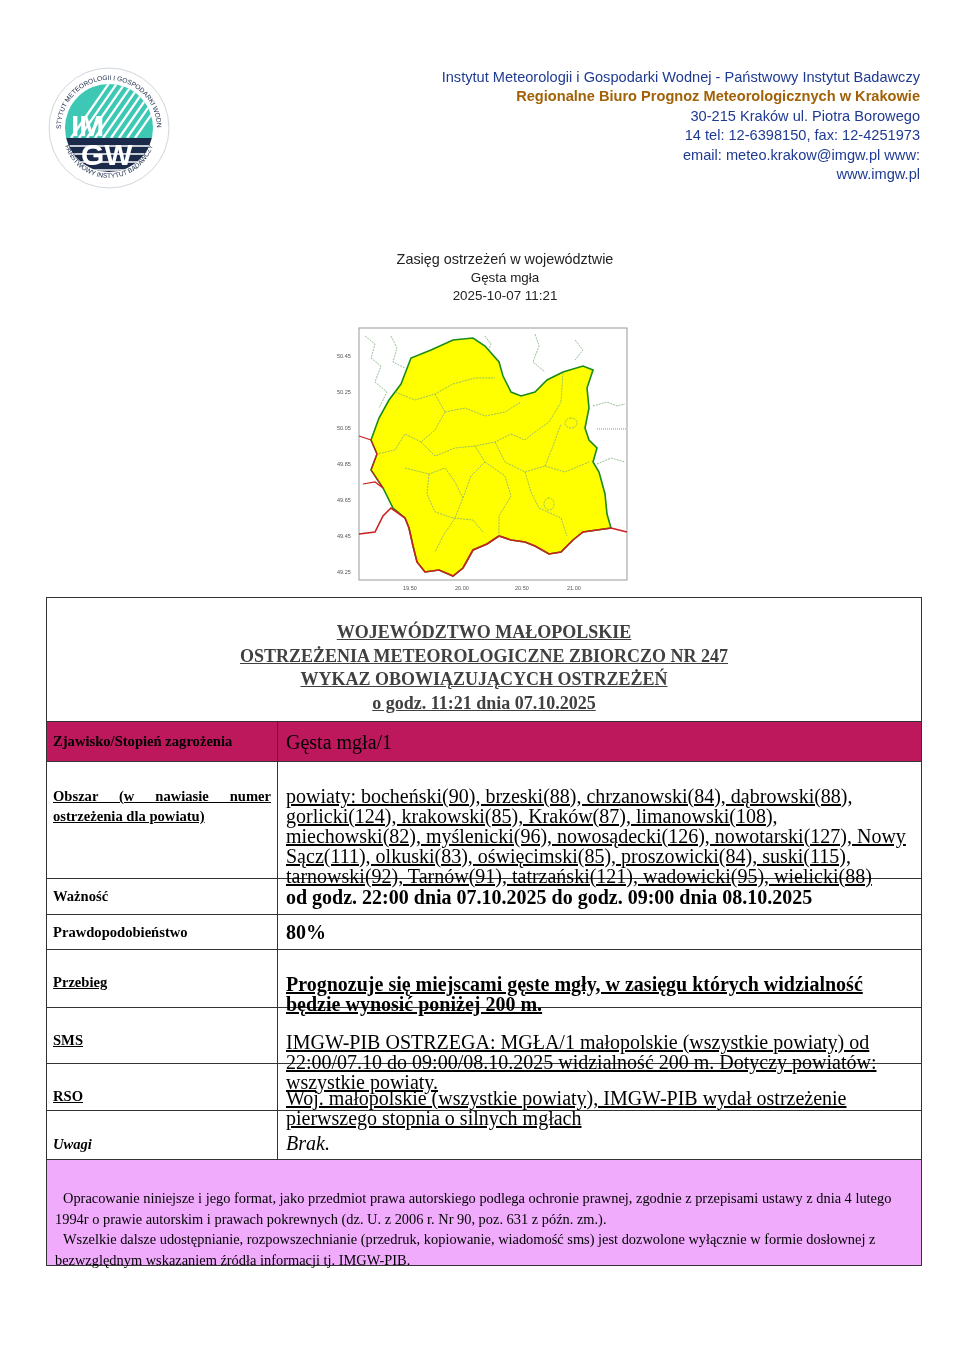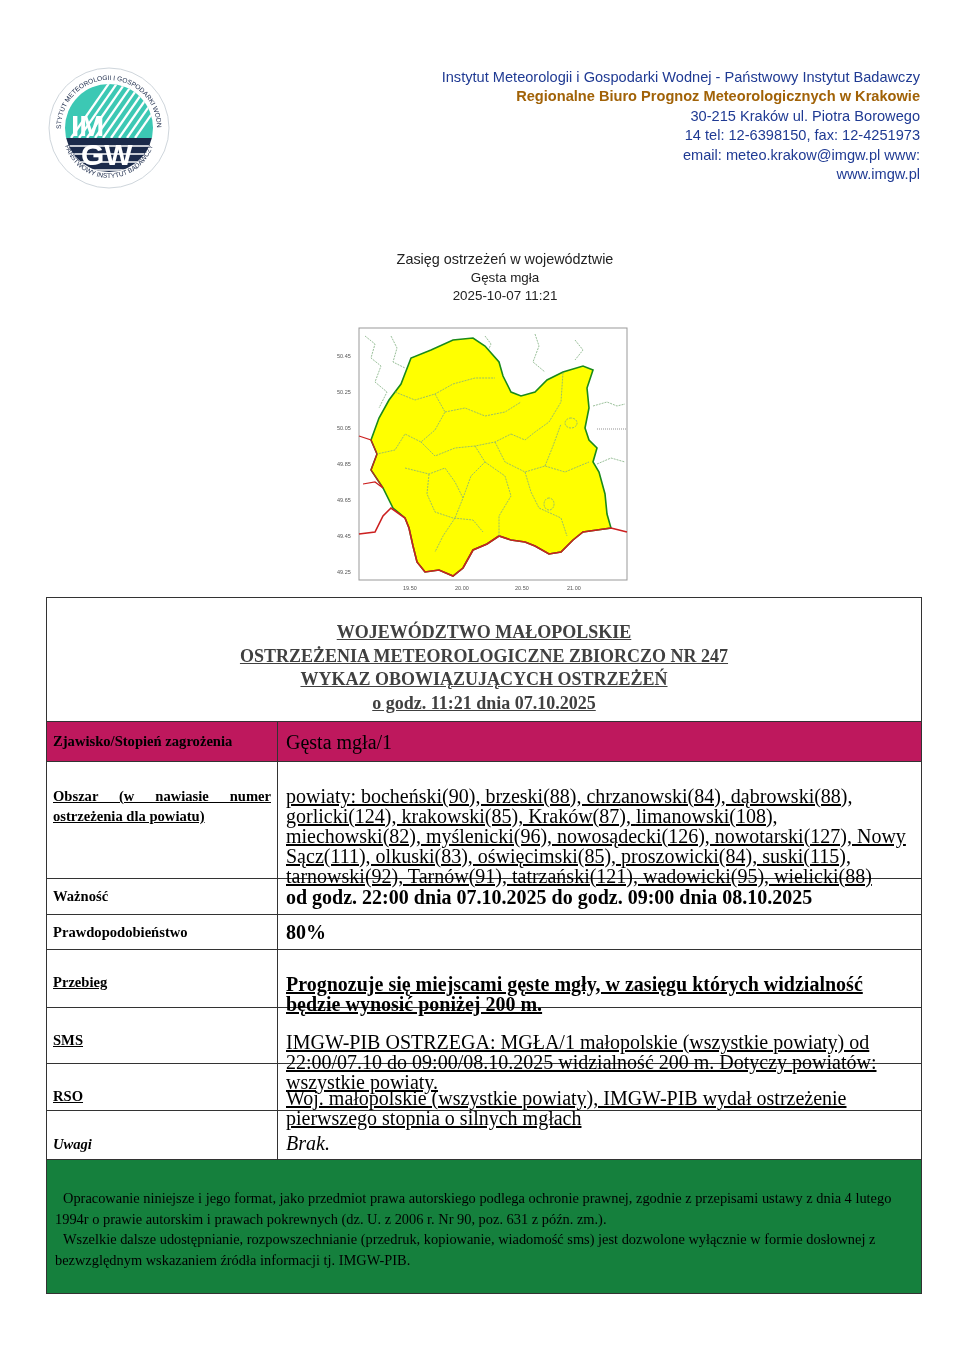--- a/index.html
+++ b/index.html
@@ -44,22 +44,22 @@
   .row .value {
     flex: 1; padding: 0 8px; font-size: 20px; line-height: 20px;
     display: flex; align-items: center;
   }
   .row.yellow { background: #be185d; }
   .row.top .label, .row.top .value { align-items: flex-start; padding-top: 24px; text-decoration: underline; }
   .bold { font-weight: bold; }
   .u { text-decoration: underline; }
   .label-justify { text-align: justify; text-align-last: left; line-height: 20px; }
   .footer-block {
-    background: #15803d; font-size: 14.4px; line-height: 20.5px;
-    padding: 28px 8px 10px 8px; height: 133px;
+    background: #f0abfc; font-size: 14.4px; line-height: 20.5px;
+    padding: 28px 8px 10px 8px; height: 105px;
   }
   .footer-block p { text-indent: 8px; }
 </style>
 </head>
 <body>
 
 <div class="logo">
   <svg width="124" height="124" viewBox="0 0 124 124">
     <defs>
       <clipPath id="inner">

